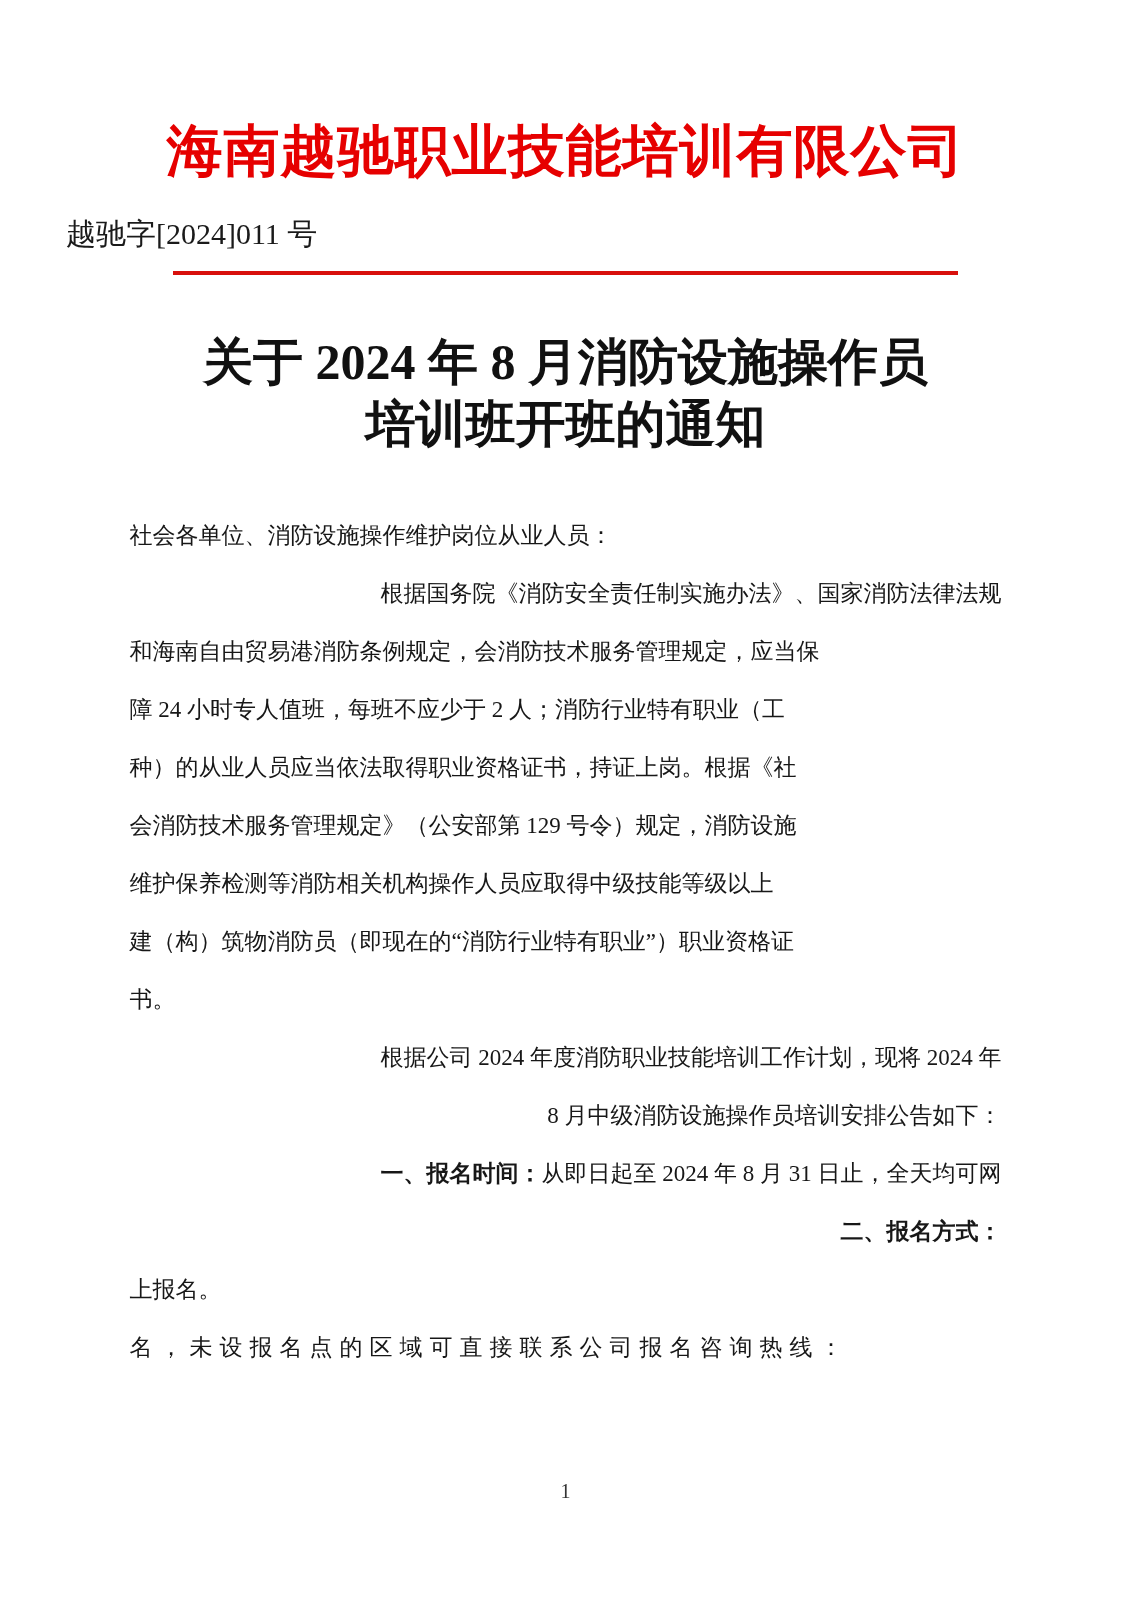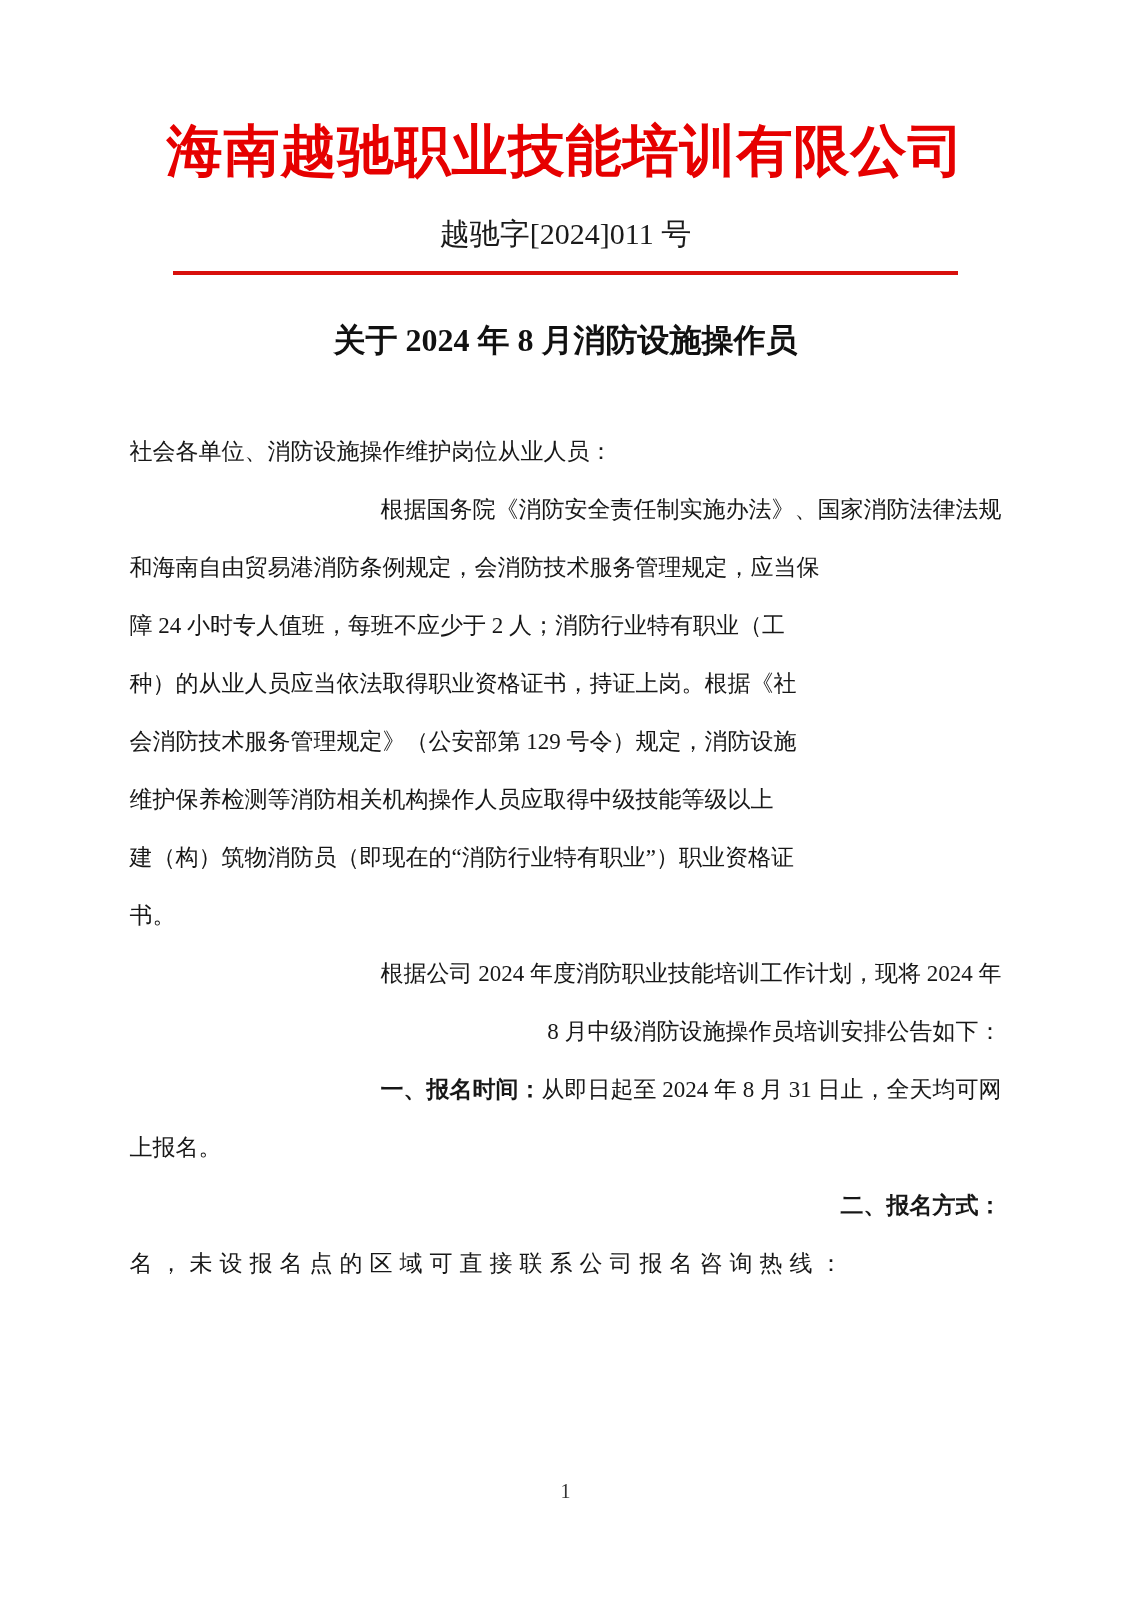--- a/index.html
+++ b/index.html
@@ -21,35 +21,34 @@
     padding-top: 116px;
     text-align: center;
     font-size: 56px;
     line-height: 70px;
     font-weight: bold;
     letter-spacing: 1px;
     color: #e60000;
   }
   .doc-number {
     margin-top: 28px;
-    text-align: center;
     font-size: 30px;
     line-height: 40px;
     color: #1a1a1a;
   }
   .red-rule {
     width: 785px;
     height: 4px;
     margin: 17px auto 0 auto;
     background: #d8100c;
   }
   .doc-title {
-    margin-top: 34px;
+    margin-top: 56px;
     text-align: center;
-    font-size: 32px;
+    font-size: 50px;
     line-height: 62px;
     font-weight: bold;
     color: #111111;
   }
   .body-block {
     margin: 52px auto 0 auto;
     width: 872px; 
     font-size: 23px;
     line-height: 58px;
     color: #171717;
@@ -77,35 +76,36 @@
 <div class="page">
 
   <div class="company-name">海南越驰职业技能培训有限公司</div>
 
   <div class="doc-number">越驰字[2024]011 号</div>
 
   <div class="red-rule"></div>
 
   <div class="doc-title">
     <div>关于 2024 年 8 月消防设施操作员</div>
+    <div>培训班开班的通知</div>
   </div>
 
   <div class="body-block">
       <div class="body-line indent-0"><span>社会各单位、消防设施操作维护岗位从业人员：</span></div>
       <div class="body-line indent-2"><span>根据国务院《消防安全责任制实施办法》、国家消防法律法规</span></div>
       <div class="body-line indent-0"><span>和海南自由贸易港消防条例规定，会消防技术服务管理规定，应当保</span></div>
       <div class="body-line indent-0"><span>障 24 小时专人值班，每班不应少于 2 人；消防行业特有职业（工</span></div>
       <div class="body-line indent-0"><span>种）的从业人员应当依法取得职业资格证书，持证上岗。根据《社</span></div>
       <div class="body-line indent-0"><span>会消防技术服务管理规定》（公安部第 129 号令）规定，消防设施</span></div>
       <div class="body-line indent-0"><span>维护保养检测等消防相关机构操作人员应取得中级技能等级以上</span></div>
       <div class="body-line indent-0"><span>建（构）筑物消防员（即现在的“消防行业特有职业”）职业资格证</span></div>
       <div class="body-line indent-0"><span>书。</span></div>
       <div class="body-line indent-2"><span>根据公司 2024 年度消防职业技能培训工作计划，现将 2024 年</span></div>
       <div class="body-line indent-2"><span>8 月中级消防设施操作员培训安排公告如下：</span></div>
       <div class="body-line indent-2"><span class="bold">一、报名时间：</span><span>从即日起至 2024 年 8 月 31 日止，全天均可网</span></div>
+      <div class="body-line indent-2"><span class="bold">二、报名方式：</span></div>
       <div class="body-line indent-0"><span>上报名。</span></div>
-      <div class="body-line indent-2"><span class="bold">二、报名方式：</span></div>
       <div class="body-line indent-0 spaced"><span>名，未设报名点的区域可直接联系公司报名咨询热线：</span></div>
     </div>
 
   <div class="page-footer">1</div>
 
 </div>
 
 </body></html>

